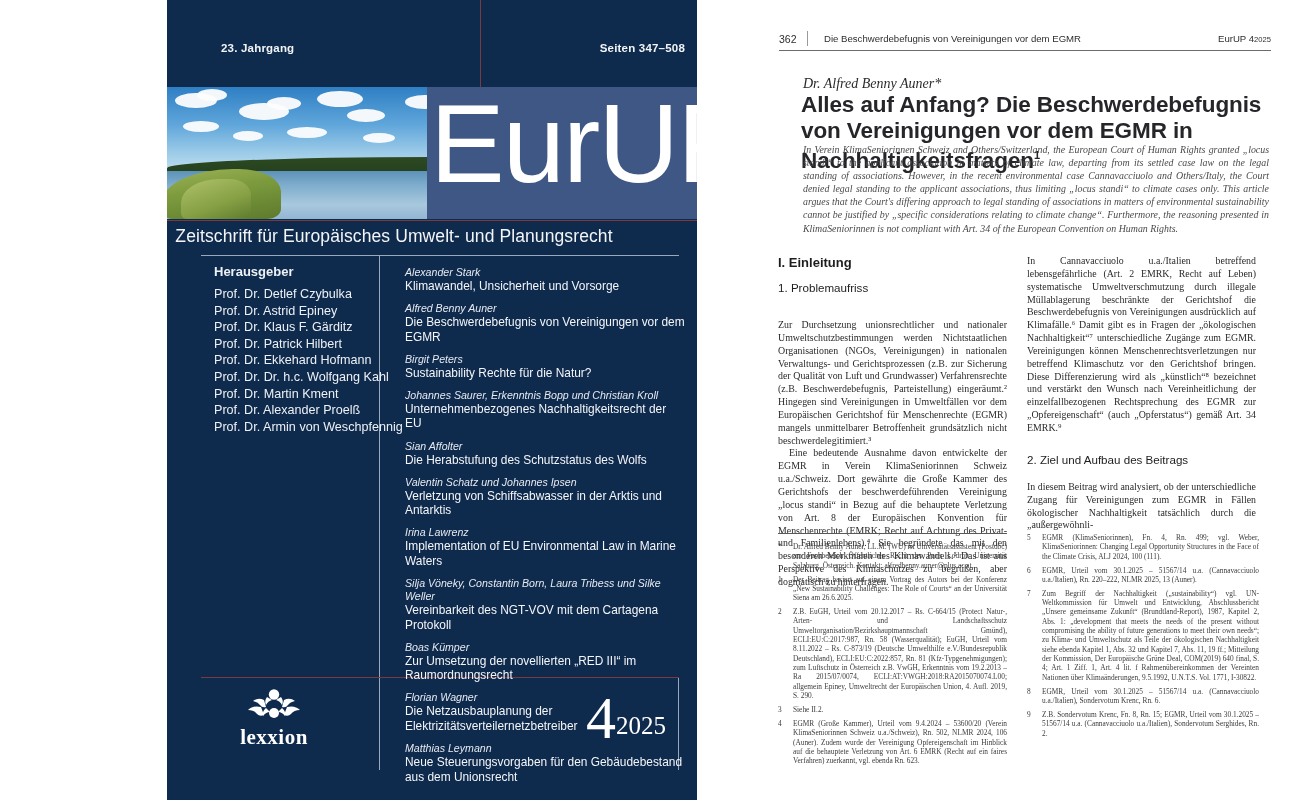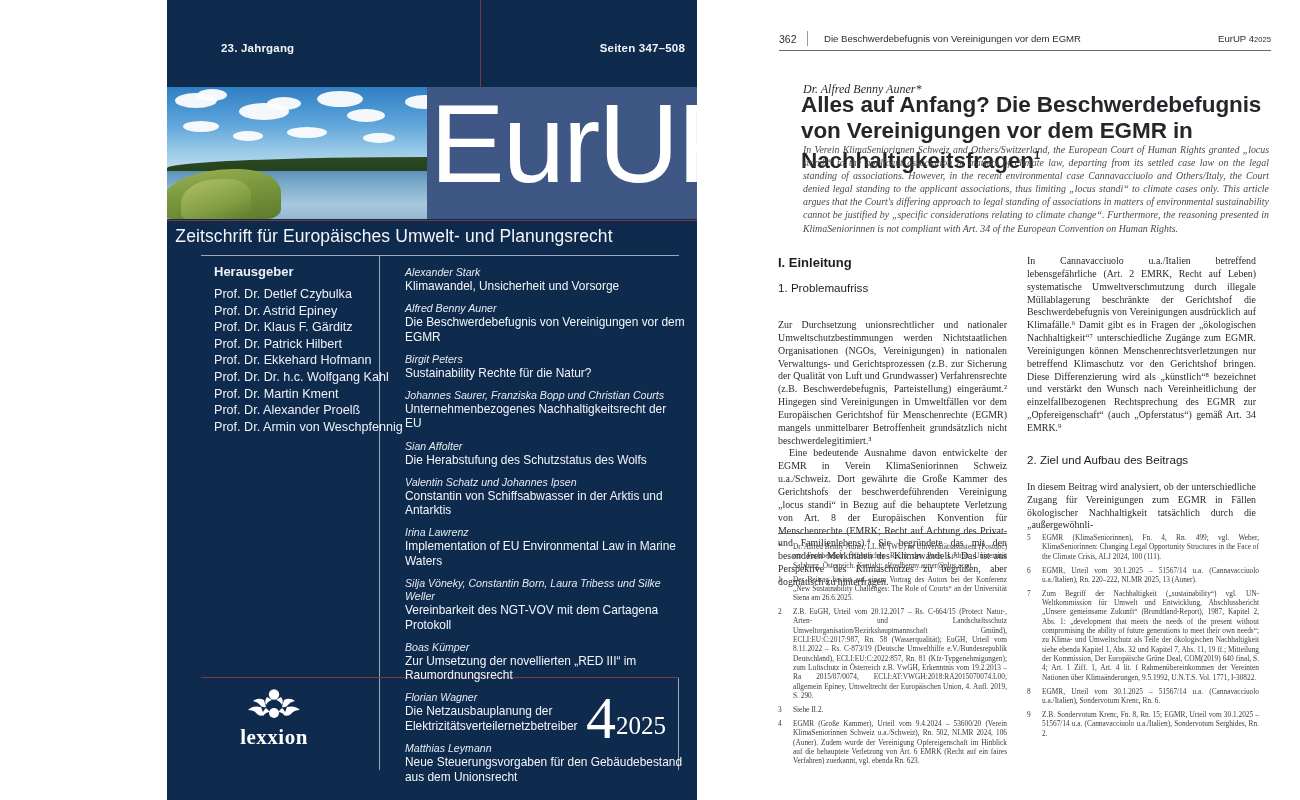--- a/index.html
+++ b/index.html
@@ -121,22 +121,22 @@
     color:#2e2e2e;font-size:9.6px;
   }
   .rh-page{position:absolute;left:0;top:2px;font-size:10.5px;}
   .rh-sep{position:absolute;left:28px;top:0;width:1px;height:15px;background:#9a9a9a;}
   .rh-title{position:absolute;left:45px;top:2px;}
   .rh-right{position:absolute;right:0;top:2px;}
   .rh-right .yr{font-size:7.6px;}
   .rh-line{position:absolute;left:0;top:19px;width:492px;height:.8px;background:#6b6b6b;}
 
   .byline{
-    position:absolute;left:28px;top:82px;
-    font-size:12px;font-style:italic;color:#2a2a2a;
+    position:absolute;left:28px;top:76px;
+    font-size:14px;font-style:italic;color:#2a2a2a;
     font-family:"Liberation Serif", serif;
   }
   .art-title{
     position:absolute;left:26px;top:92px;width:470px;
     font-size:22.5px;line-height:25.5px;color:#26262a;font-weight:700;
     letter-spacing:-.1px;
   }
   .art-title sup{font-size:11px;vertical-align:super;}
   .abstract{
     position:absolute;left:28px;top:143px;width:466px;
@@ -237,30 +237,30 @@
       </div>
       <div class="toc-item">
         <div class="toc-au">Alfred Benny Auner</div>
         <div class="toc-ti">Die Beschwerdebefugnis von Vereinigungen vor dem EGMR</div>
       </div>
       <div class="toc-item">
         <div class="toc-au">Birgit Peters</div>
         <div class="toc-ti">Sustainability Rechte für die Natur?</div>
       </div>
       <div class="toc-item">
-        <div class="toc-au">Johannes Saurer, Franziska Bopp und Christian Courts</div>
+        <div class="toc-au">Johannes Saurer, Erkenntnis Bopp und Christian Kroll</div>
         <div class="toc-ti">Unternehmenbezogenes Nachhaltigkeitsrecht der EU</div>
       </div>
       <div class="toc-item">
         <div class="toc-au">Sian Affolter</div>
         <div class="toc-ti">Die Herabstufung des Schutzstatus des Wolfs</div>
       </div>
       <div class="toc-item">
         <div class="toc-au">Valentin Schatz und Johannes Ipsen</div>
-        <div class="toc-ti">Constantin von Schiffsabwasser in der Arktis und Antarktis</div>
+        <div class="toc-ti">Verletzung von Schiffsabwasser in der Arktis und Antarktis</div>
       </div>
       <div class="toc-item">
         <div class="toc-au">Irina Lawrenz</div>
         <div class="toc-ti">Implementation of EU Environmental Law in Marine Waters</div>
       </div>
       <div class="toc-item">
         <div class="toc-au">Silja Vöneky, Constantin Born, Laura Tribess und Silke Weller</div>
         <div class="toc-ti">Vereinbarkeit des NGT-VOV mit dem Cartagena Protokoll</div>
       </div>
       <div class="toc-item">

